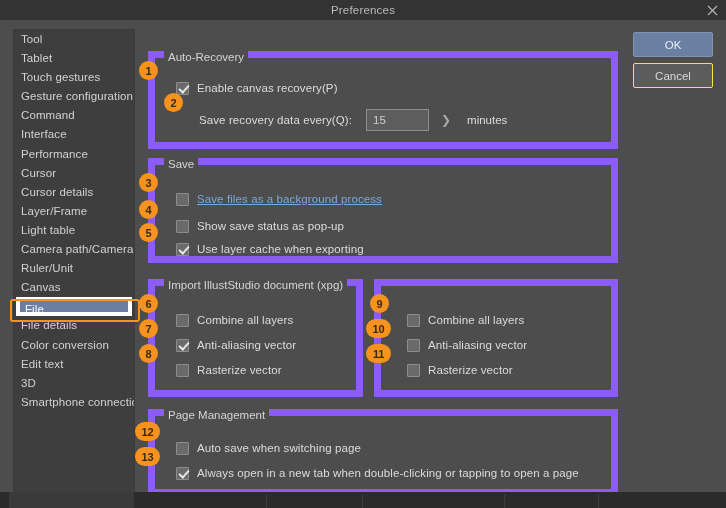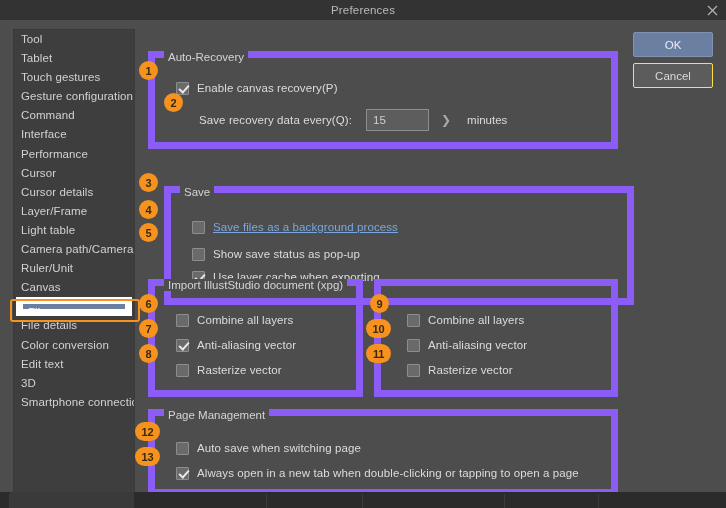--- a/index.html
+++ b/index.html
@@ -67,21 +67,21 @@
     line-height: 19.1px;
     padding-left: 7px;
     color: #d2d2d2;
     font-size: 11.5px;
     white-space: nowrap;
     letter-spacing: .1px;
   }
   .side-item.selected {
     background: #6b7fa3;
     color: #ffffff;
-    border: 7px solid #ffffff;
+    border: 4px solid #ffffff;
     line-height: 17px;
     margin: 0 2px;
     padding-left: 5px;
   }
   
   .side-highlight {
     position: absolute;
     left: 10px; top: 279px;
     width: 130px; height: 23px;
     border: 2px solid #f6921e;
@@ -105,21 +105,21 @@
     position: absolute;
     top: -7px; left: 9px;
     background: #4d4d4d;
     padding: 0 4px;
     color: #d4d4d4;
     font-size: 11.5px;
     white-space: nowrap;
   }
 
   .g-autorecovery { left: 0;   top: 22px;  width: 470px; height: 98px; }
-  .g-save         { left: 16px;   top: 129px; width: 470px; height: 119px; margin-top: 28px; }
+  .g-save         { left: 0;   top: 129px; width: 470px; height: 105px; }
   .g-xpg          { left: 0;   top: 250px; width: 215px; height: 118px; }
   .g-cpg          { left: 226px; top: 250px; width: 244px; height: 118px; }
   .g-page         { left: 0;   top: 380px; width: 470px; height: 87px; }
 
   
   .row {
     position: absolute;
     display: flex;
     align-items: center;
     height: 20px;

